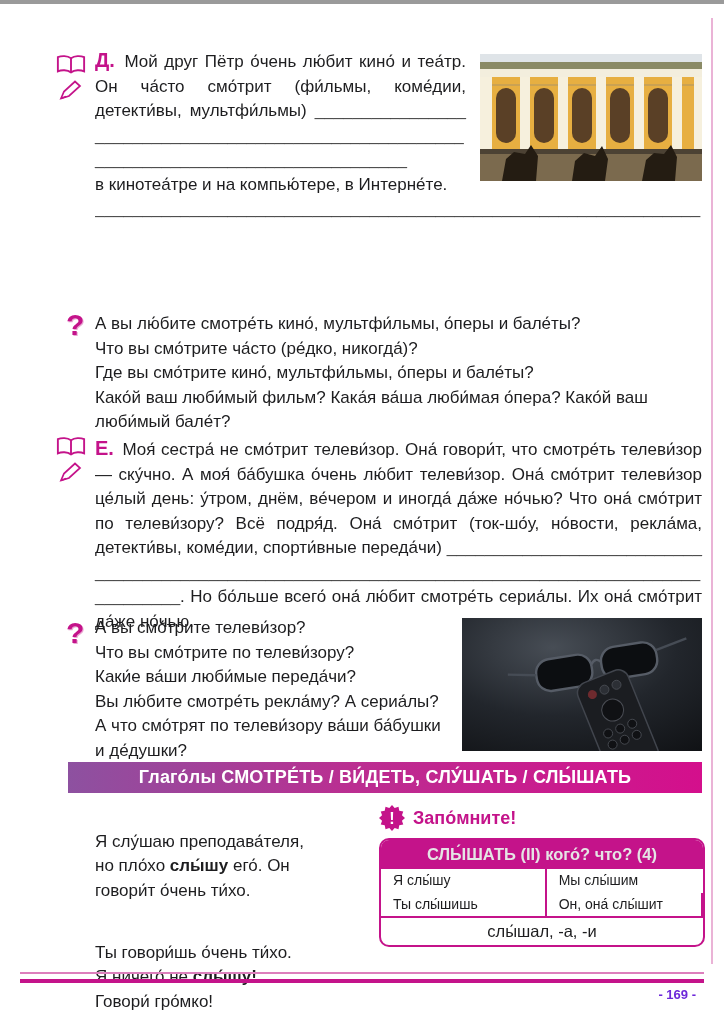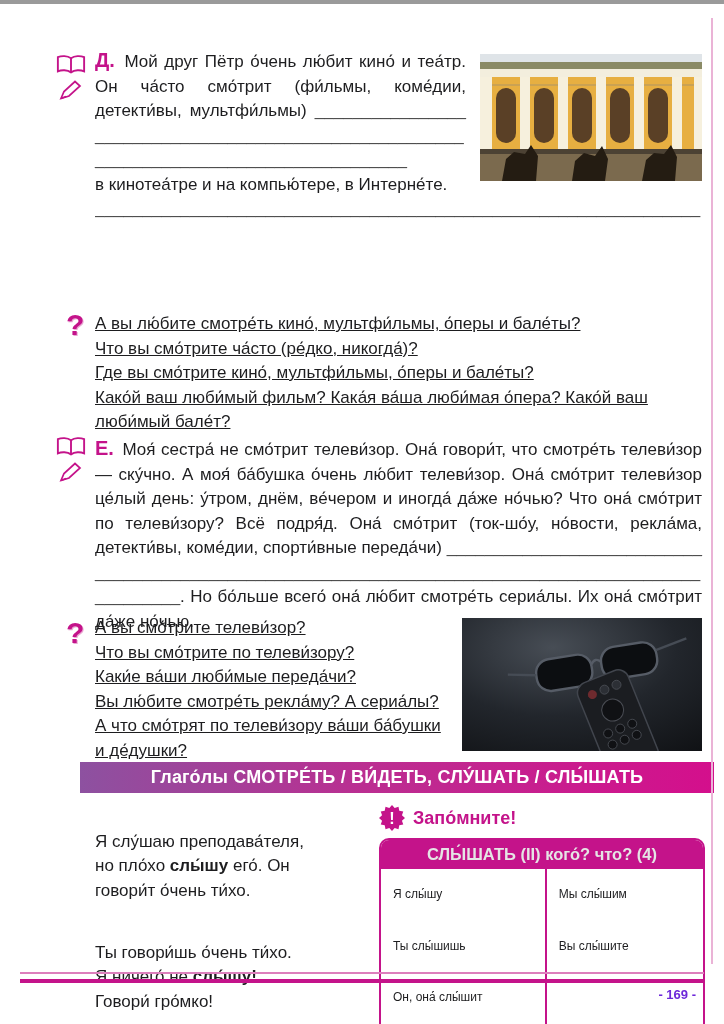--- a/index.html
+++ b/index.html
@@ -15,38 +15,38 @@
   }
   .sec { position: absolute; left: 95px; width: 607px; font-size: 17px; line-height: 24.5px; }
   .just { text-align: justify; }
   .para { margin: 0; }
   .exletter { color: #c4138a; font-weight: 700; font-size: 20px; padding-right: 3px; }
   .blank { word-break: break-all; color: #444; letter-spacing: 0px; }
   .blank-line { display: block; word-break: break-all; color: #444; height: 24.5px; overflow: hidden; }
   .photo { float: right; margin: 6px 0 8px 14px; display: block; }
   .margin-icons { position: absolute; left: 52px; width: 38px; display: flex; flex-direction: column; align-items: center; gap: 4px; }
   .qmark { position: absolute; left: 66px; color: #c4138a; font-weight: 800; font-size: 30px; line-height: 30px; text-shadow: 1px 1px 0 #e9a8d2; }
-  .qline { margin: 0; text-decoration: underline; }
+  .qline { margin: 0; }
   .banner {
-    position: absolute; left: 80px; top: 758px; width: 634px; height: 31px;
+    position: absolute; left: 68px; top: 758px; width: 634px; height: 31px;
     background: linear-gradient(90deg, #8d51a0 0%, #bb2e91 45%, #d40f8c 100%);
     color: #ffffff; font-weight: 700; font-size: 18px;
     display: flex; align-items: center; justify-content: center;
     letter-spacing: 0.2px;
   }
   .memo { position: absolute; left: 95px; top: 801px; width: 610px; display: flex; gap: 16px; }
   .memo-left { width: 268px; font-size: 17px; line-height: 24.5px; white-space: pre-line; }
   .memo-left p { margin: 0 0 13px 0; }
   .memo-right { flex: 1; }
   .remember-row { display: flex; align-items: center; gap: 8px; margin-bottom: 7px; }
   .remember-label { color: #c4138a; font-weight: 700; font-size: 18px; }
   .vtable { border: 2.5px solid #c4138a; border-radius: 10px; overflow: hidden; background: #fff; }
   .vt-header { background: #c4138a; color: #e5e5e5; text-align: center; font-weight: 700; font-size: 16.5px; padding: 5px 4px; }
   .vt-body { display: grid; grid-template-columns: 1.06fr 1fr; }
-  .vt-cell { padding: 14px 12px; font-size: 12px; line-height: 23.5px; }
+  .vt-cell { padding: 0 12px; font-size: 14px; line-height: 23.5px; }
   .vt-cell.l { border-right: 2px solid #c4138a; }
   .vt-footer { border-top: 2px solid #c4138a; text-align: center; padding: 4px; font-size: 16.5px; }
   .rule-thin  { position: absolute; left: 20px; right: 20px; top: 968px; height: 2px; background: #dd7fbd; }
   .rule-thick { position: absolute; left: 20px; right: 20px; top: 975px; height: 3.5px; background: #c4138a; }
   .pagenum { position: absolute; right: 28px; top: 983px; color: #6d28d9; font-size: 13px; font-weight: 700; }
   .edge-line { position: absolute; right: 11px; top: 14px; height: 946px; width: 2px; background: #eab3d6; }
   b { font-weight: 700; }
 </style>
 </head>
 <body>
@@ -192,21 +192,20 @@
           <text x="12" y="17.2" text-anchor="middle" font-size="15" font-weight="bold" fill="#ffffff">!</text>
         </svg>
         <span class="remember-label">Запо́мните!</span>
       </div>
       <div class="vtable">
         <div class="vt-header">СЛЫ́ШАТЬ (II) кого́? что? (4)</div>
         <div class="vt-body">
           <div class="vt-cell l">Я слы́шу</div>
           <div class="vt-cell">Мы слы́шим</div>
           <div class="vt-cell l">Ты слы́шишь</div>
-          <div class="vt-cell">Вы слы́шите</div>
           <div class="vt-cell l">Он, она́ слы́шит</div>
         </div>
         <div class="vt-footer">слы́шал, -а, -и</div>
       </div>
     </div>
   </section>
 
   <div class="rule-thin"></div>
   <div class="rule-thick"></div>
   <div class="pagenum">- 169 -</div>

